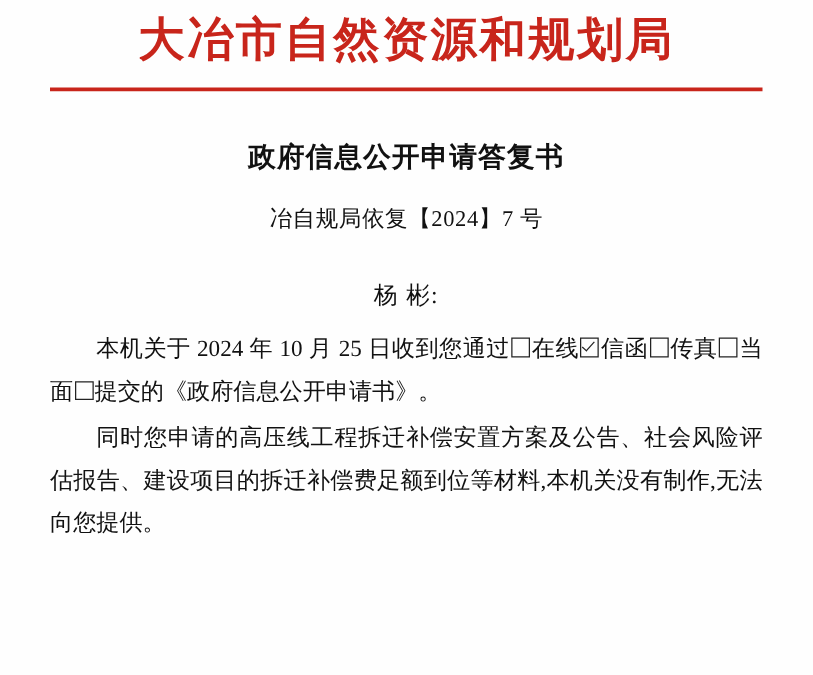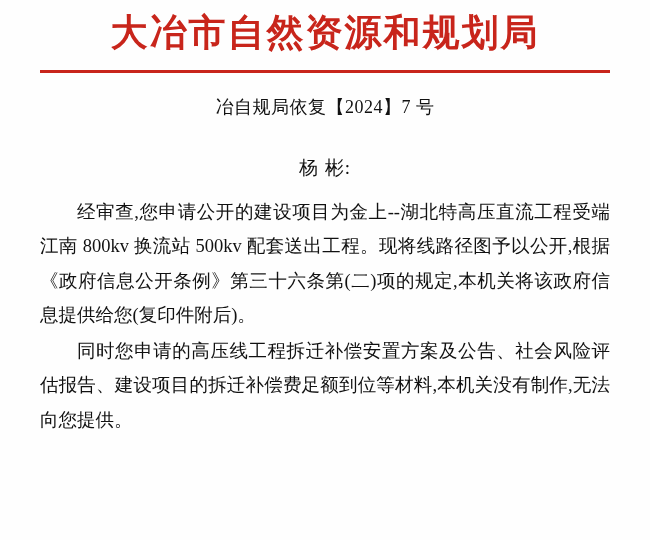--- a/index.html
+++ b/index.html
@@ -95,23 +95,24 @@
 </head>
 <body>
 
 <div class="page">
 
   <div class="letterhead">
     <div class="letterhead-title">大冶市自然资源和规划局</div>
     <div class="red-rule"></div>
   </div>
 
+  <div class="doc-title">政府信息公开申请答复书</div>
 
   <div class="doc-number">冶自规局依复【2024】7 号</div>
 
   <div class="recipient">杨 彬:</div>
 
   <div class="body-text" id="body">
-      <div class="para"><span>经审查,您申请公开的建设项目为金上--湖北特高压直流工程受端江南 800kv 换流站 500kv 配套送出工程。现将线路径图予以公开,根据《政府信息公开条例》第三十六条第(二)项的规定,本机关将该政府信息提供给您(复印件附后)。</span></div>
+      <div class="para"><span>本机关于 2024 年 10 月 25 日收到您通过</span><span class="checkbox"></span><span>在线</span><span class="checkbox checked"></span><span>信函</span><span class="checkbox"></span><span>传真</span><span class="checkbox"></span><span>当面</span><span class="checkbox"></span><span>提交的《政府信息公开申请书》。</span></div>
       <div class="para"><span>同时您申请的高压线工程拆迁补偿安置方案及公告、社会风险评估报告、建设项目的拆迁补偿费足额到位等材料,本机关没有制作,无法向您提供。</span></div>
     </div>
 
 </div>
 
 </body></html>

